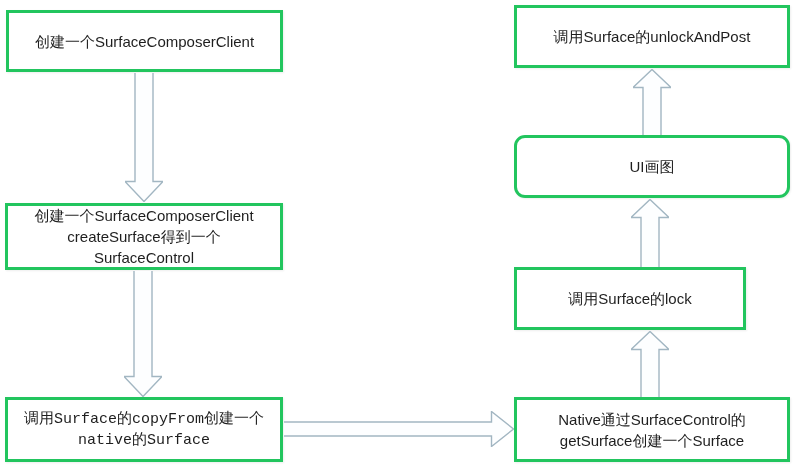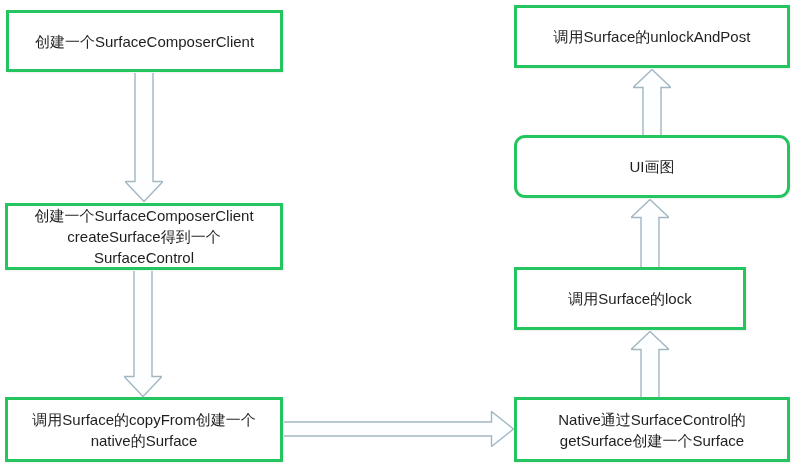--- a/index.html
+++ b/index.html
@@ -51,21 +51,21 @@
   <div class="flow-box" style="left:6px; top:10px; width:277px; height:62px;">
     <span class="label">创建一个SurfaceComposerClient</span>
   </div>
 
   <div class="flow-box" style="left:5px; top:203px; width:278px; height:67px;">
     <span class="label">创建一个SurfaceComposerClient
 createSurface得到一个
 SurfaceControl</span>
   </div>
 
-  <div class="flow-box" style="left:5px; top:397px; width:278px; height:65px;">
+  <div class="flow-box" style="left:5px; top:397px; width:278px; height:65px;font-family:Liberation Mono, monospace;">
     <span class="label">调用Surface的copyFrom创建一个
 native的Surface</span>
   </div>
 
   <div class="flow-box" style="left:514px; top:5px; width:276px; height:63px;">
     <span class="label">调用Surface的unlockAndPost</span>
   </div>
 
   <div class="flow-box" style="left:514px; top:135px; width:276px; height:63px;border-radius:11px;">
     <span class="label">UI画图</span>

